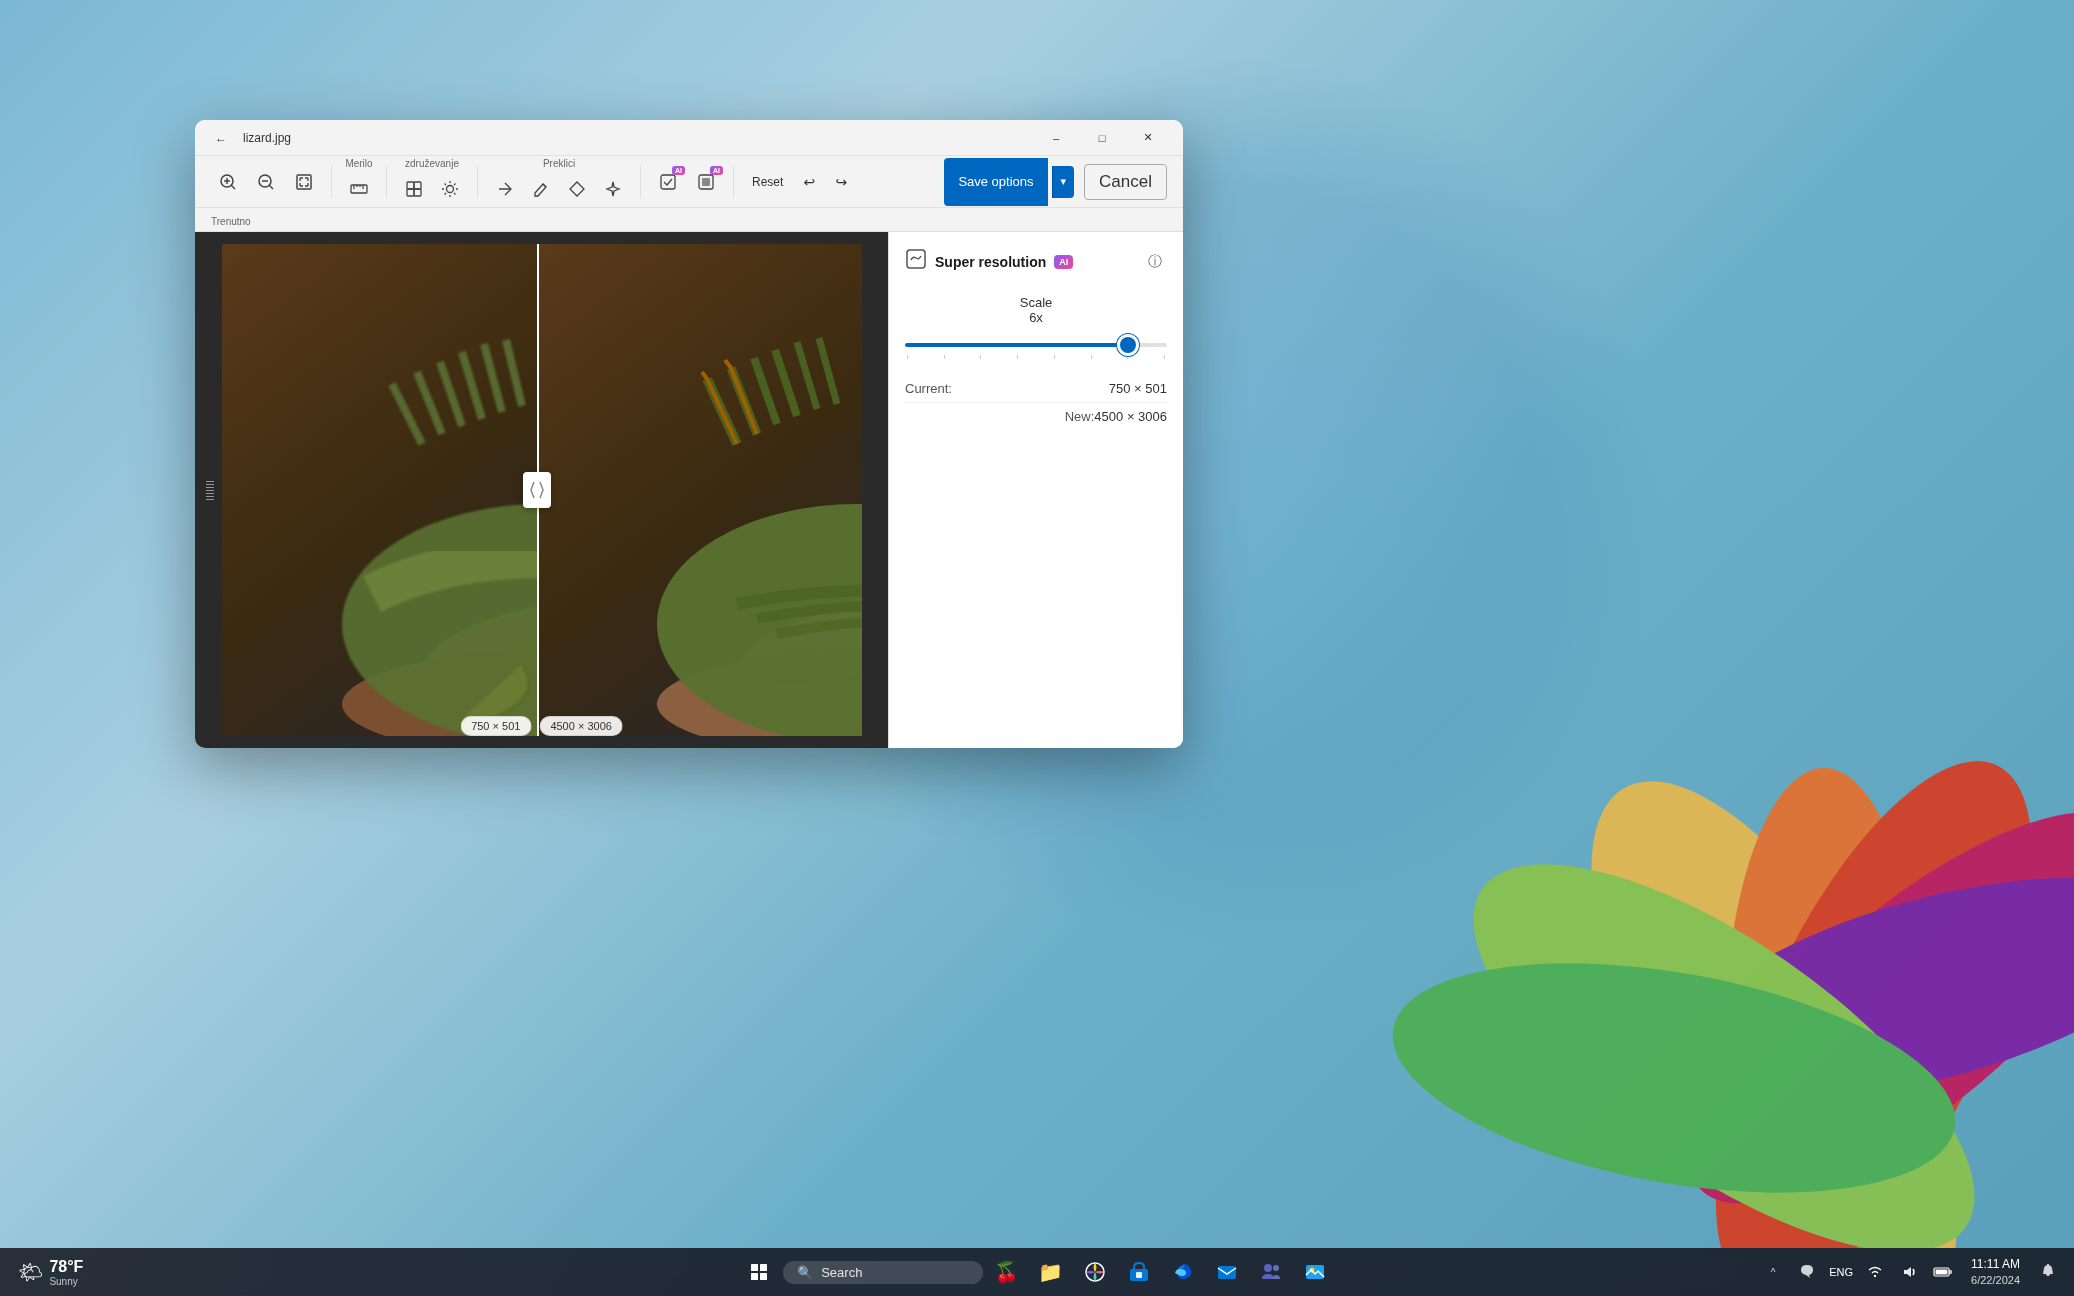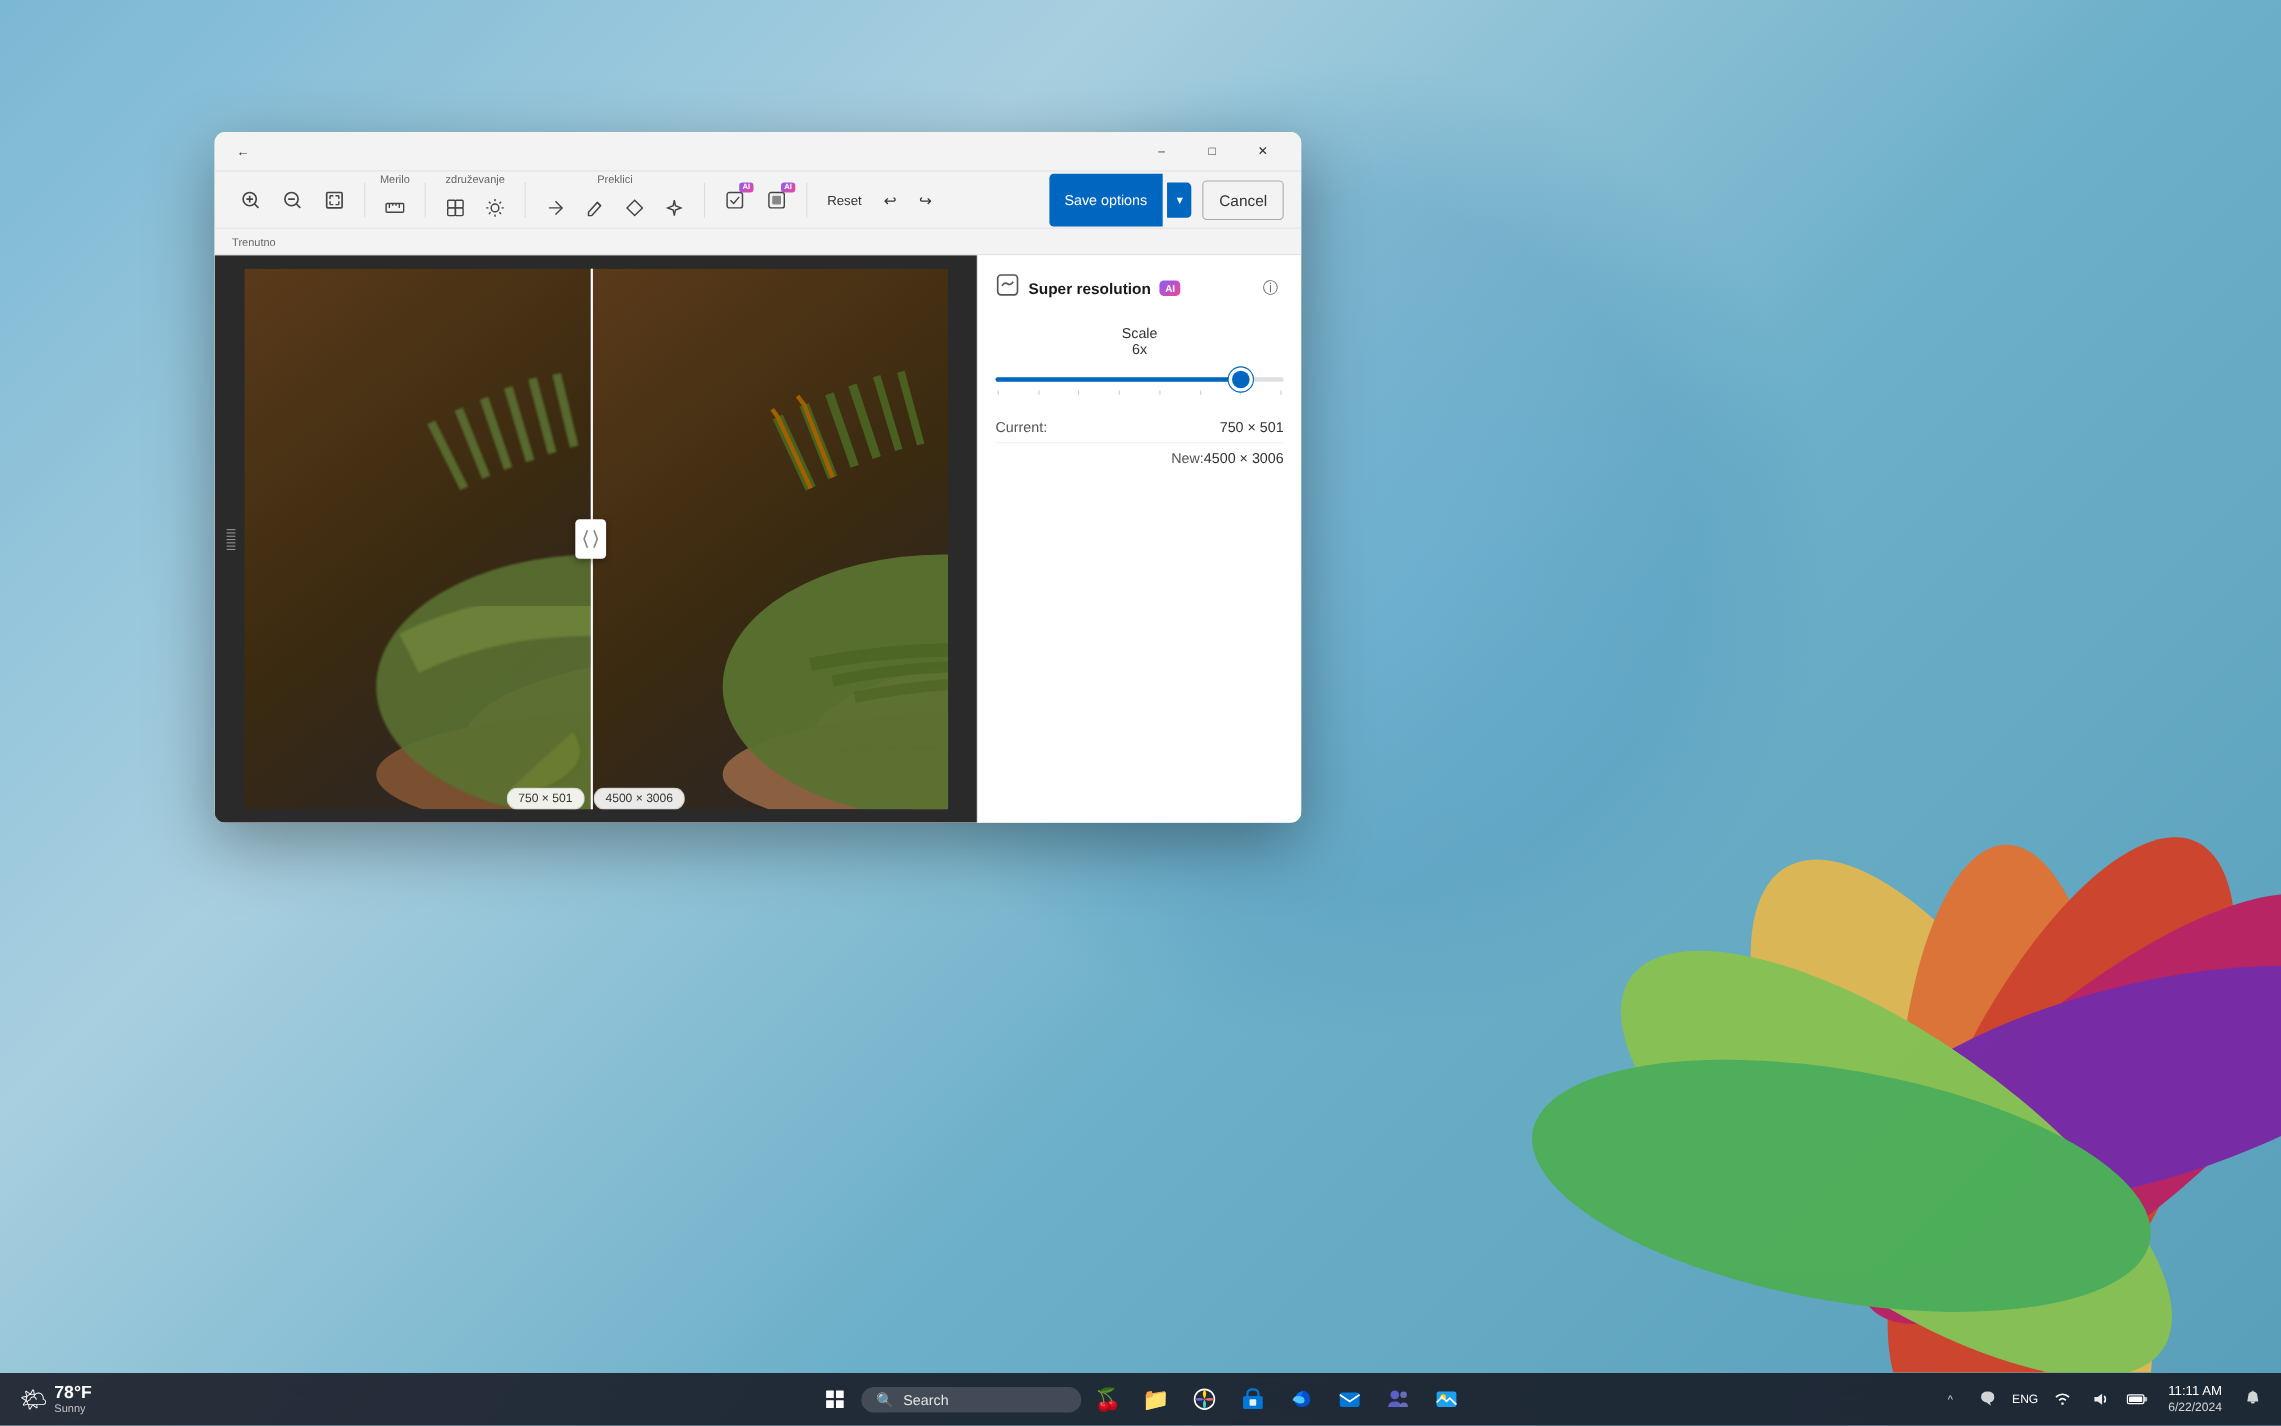--- a/index.html
+++ b/index.html
@@ -312,21 +312,21 @@
       font-size: 11px;
     }
 
     .cancel-btn {
       background: none;
       border: 1px solid #aaa;
       height: 36px;
       padding: 0 14px;
       border-radius: 4px;
       cursor: pointer;
-      font-size: 14px;
+      font-size: 17px;
       color: #333;
       margin-left: 6px;
     }
 
     
     .main-content {
       display: flex;
       flex: 1;
       overflow: hidden;
     }
@@ -599,20 +599,21 @@
   <ellipse cx="350" cy="510" rx="115" ry="295" fill="#8BC34A" transform="rotate(-55 350 510)"></ellipse>
   <ellipse cx="300" cy="530" rx="105" ry="285" fill="#4CAF50" transform="rotate(-80 300 530)"></ellipse>
 </svg>
 
 <div class="app-window">
 
   <div class="title-bar">
     <div class="title-bar-nav">
       <button class="nav-btn">←</button>
     </div>
+    <span class="title-text">lizard.jpg</span>
     <div class="window-controls">
       <button class="wc-btn">–</button>
       <button class="wc-btn">□</button>
       <button class="wc-btn close">✕</button>
     </div>
   </div>
 
   <div class="toolbar">
 
     <button class="tool-btn" title="Zoom in">

